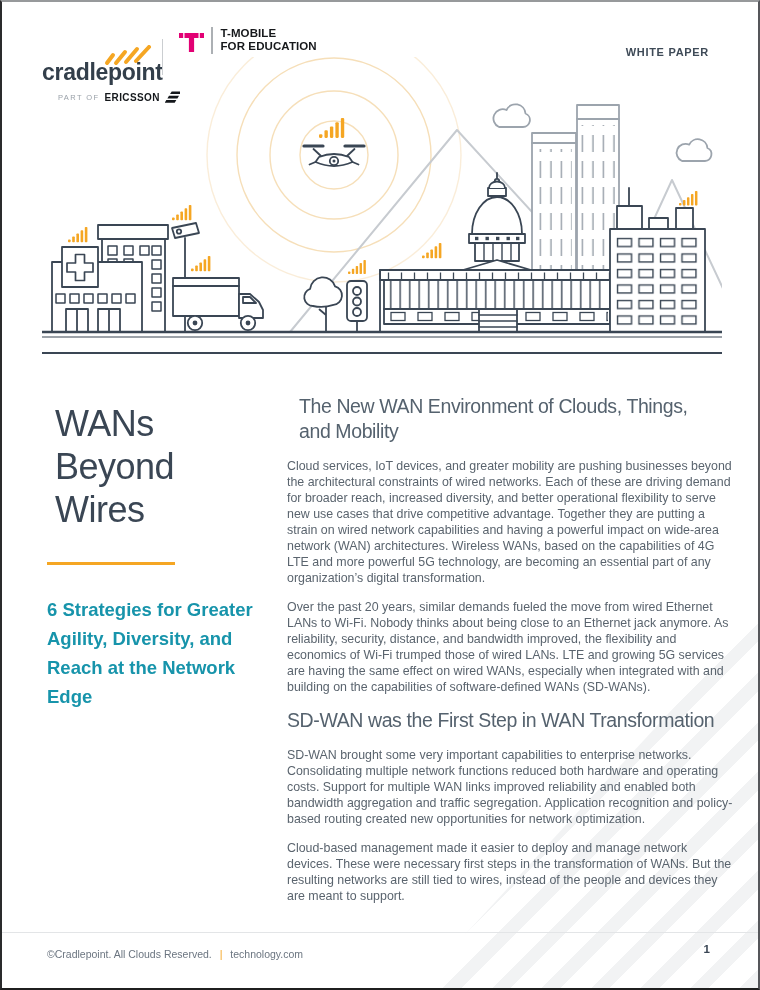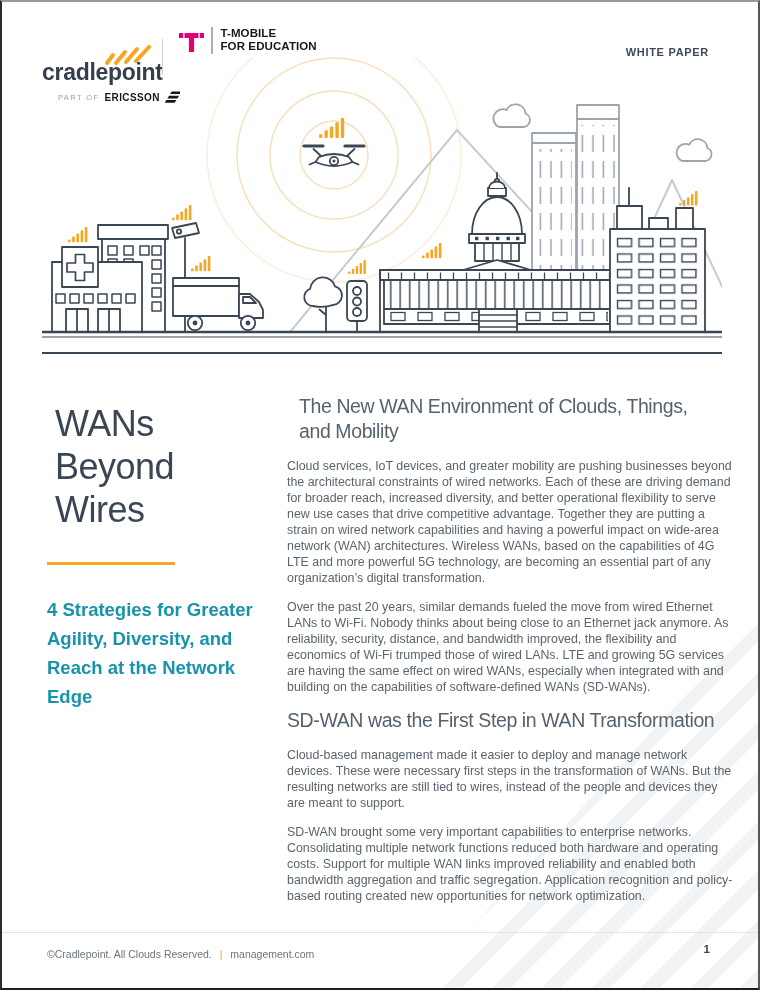--- a/index.html
+++ b/index.html
@@ -279,33 +279,33 @@
         </g>
       </g>
     </svg>
   </div>
 
   <div class="rule"></div>
 
   <aside class="sidebar">
     <h1 class="title">WANs Beyond Wires</h1>
     <div class="orange-rule"></div>
-    <p class="subtitle">4 Strategies for Greater Agility, Diversity, and Reach at the Network Edge</p>
+    <p class="subtitle">6 Strategies for Greater Agility, Diversity, and Reach at the Network Edge</p>
   </aside>
 
   <main class="body-col">
     <h2 class="section-h first">The New WAN Environment of Clouds, Things, and Mobility</h2>
     <p>Cloud services, IoT devices, and greater mobility are pushing businesses beyond the architectural constraints of wired networks. Each of these are driving demand for broader reach, increased diversity, and better operational flexibility to serve new use cases that drive competitive advantage. Together they are putting a strain on wired network capabilities and having a powerful impact on wide-area network (WAN) architectures. Wireless WANs, based on the capabilities of 4G LTE and more powerful 5G technology, are becoming an essential part of any organization’s digital transformation.</p>
     <p>Over the past 20 years, similar demands fueled the move from wired Ethernet LANs to Wi-Fi. Nobody thinks about being close to an Ethernet jack anymore. As reliability, security, distance, and bandwidth improved, the flexibility and economics of Wi-Fi trumped those of wired LANs. LTE and growing 5G services are having the same effect on wired WANs, especially when integrated with and building on the capabilities of software-defined WANs (SD-WANs).</p>
     <h2 class="section-h second">SD-WAN was the First Step in WAN Transformation</h2>
+    <p>SD-WAN brought some very important capabilities to enterprise networks. Consolidating multiple network functions reduced both hardware and operating costs. Support for multiple WAN links improved reliability and enabled both bandwidth aggregation and traffic segregation. Application recognition and policy-based routing created new opportunities for network optimization.</p>
     <p>Cloud-based management made it easier to deploy and manage network devices. These were necessary first steps in the transformation of WANs. But the resulting networks are still tied to wires, instead of the people and devices they are meant to support.</p>
-    <p>SD-WAN brought some very important capabilities to enterprise networks. Consolidating multiple network functions reduced both hardware and operating costs. Support for multiple WAN links improved reliability and enabled both bandwidth aggregation and traffic segregation. Application recognition and policy-based routing created new opportunities for network optimization.</p>
   </main>
 
   <div class="footer-rule"></div>
   <div class="footer-text">
     <span>©Cradlepoint. All Clouds Reserved.</span>
     <span class="pipe">|</span>
-    <span>management.com</span>
+    <span>technology.com</span>
   </div>
   <div class="page-num">1</div>
 
 </div>
 
 </body></html>

